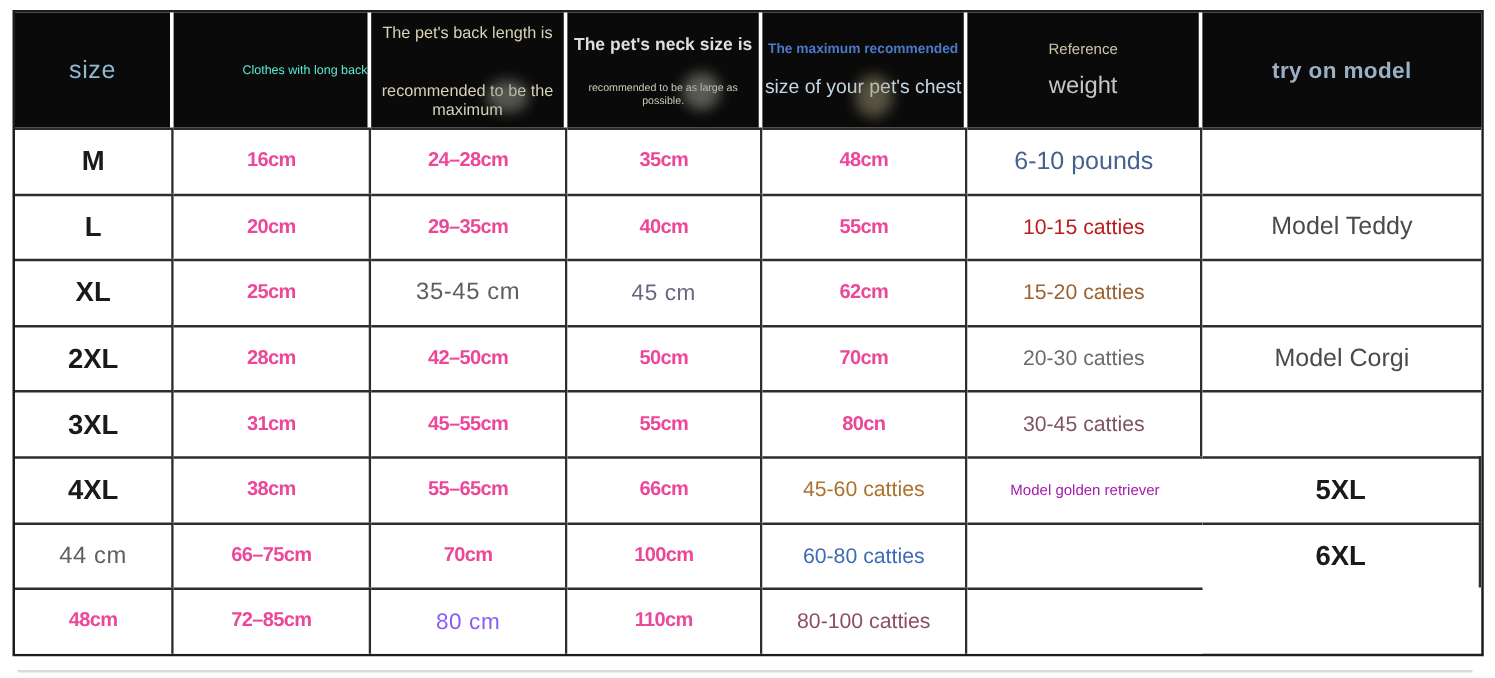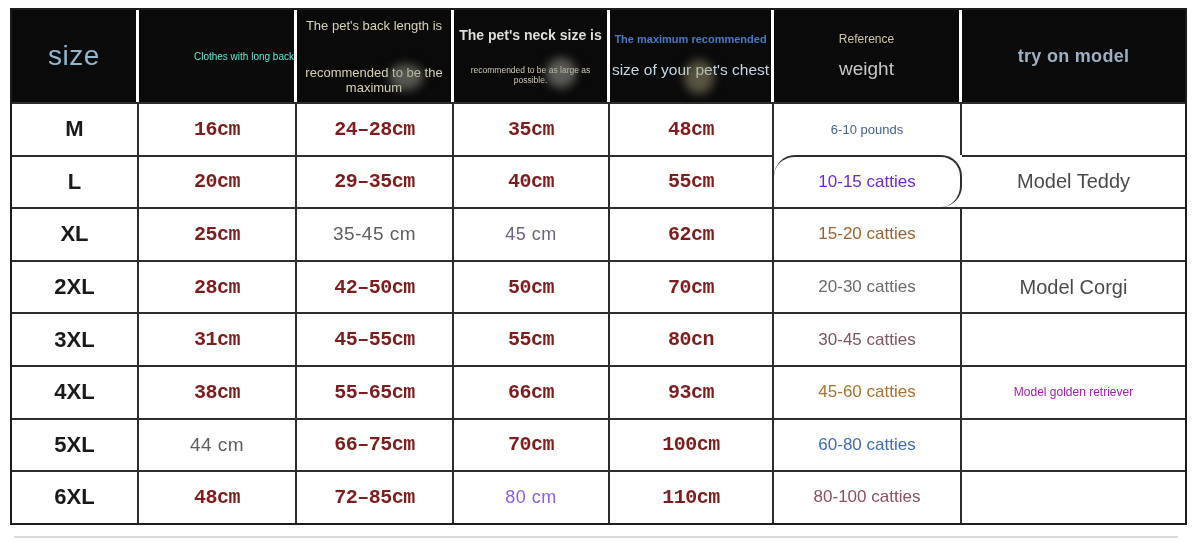--- a/index.html
+++ b/index.html
@@ -17,21 +17,21 @@
   }
 
   
   .hcell {
     background:#0a0a0a; color:#d8d2b6;
     border-right:3px solid #ffffff;
     display:flex; flex-direction:column; align-items:center; justify-content:center;
     text-align:center; position:relative; overflow:hidden;
   }
   .hcell:nth-child(7) { border-right:none; }
-  .h-size   { font-size:28px; color:#8fb8d0; letter-spacing:.5px;justify-content:center; }
+  .h-size   { font-size:20px; color:#8fb8d0; letter-spacing:.5px;justify-content:center; }
   .h-longback { font-size:10px; color:#5eead4;align-items:flex-end; }
   .h-backlen { font-size:13px; color:#d8d2b6; gap:32px; }
   .h-neck .l1 { font-size:14px; color:#dededa;font-weight:bold; }
   .h-neck .l2 { font-size:8.5px; color:#cfc9b8; margin-top:22px; }
   .h-chest .l1 { font-size:11px; color:#4c78c9; font-weight:600; }
   .h-chest .l2 { font-size:15.5px; color:#c3d6e4; margin-top:16px; }
   .h-weight .l1 { font-size:12px; color:#cfc5a8; }
   .h-weight .l2 { font-size:19px; color:#c6c6c6; margin-top:12px; }
   .h-model { font-size:18px; font-weight:700; color:#9cb0c4; letter-spacing:.3px; }
 
@@ -40,28 +40,28 @@
   .sm-b { left:60%; bottom:14px; width:30px; height:30px; background:rgba(160,160,150,.55); }
   .sm-c { left:46%; bottom:8px;  width:30px; height:34px; background:rgba(165,158,120,.5); }
 
   
   .cell {
     border-top:2px solid #2d2d2d; border-right:2px solid #2d2d2d;
     display:flex; align-items:center; justify-content:center;
     text-align:center; background:#ffffff;
   }
   .cell.lastcol { border-right:none;text-align:center; }
-  .b    { font-weight:700; font-size:20px; color:#7f1d1d; letter-spacing:-.5px;font-family:Liberation Mono, monospace; }
+  .b    { font-weight:700; font-size:16px; color:#ec4899; letter-spacing:-.5px; }
   .sz   { font-weight:700; font-size:22px; color:#1a1a1a; }
   .lite        { font-weight:400; font-size:19px; color:#5e5e5e; letter-spacing:.5px; }
   .lite-purple { font-weight:400; font-size:18px; color:#6d6480; letter-spacing:.5px; }
   .lite-brown  { font-weight:400; font-size:18px; color:#8b5cf6; letter-spacing:.5px; }
   .wt   { font-size:17px; font-weight:500; }
-  .wc0 { color:#47618e; font-size:13px; }
-  .wc1 { color:#6d28d9;border-radius:21px; }
+  .wc0 { color:#47618e; font-size:20px; }
+  .wc1 { color:#b91c1c; }
   .wc2 { color:#9d6231; }
   .wc3 { color:#6b6b6b; }
   .wc4 { color:#7e5362; }
   .wc5 { color:#ab712d; }
   .wc6 { color:#3e6cb5; }
   .wc7 { color:#8c4f5e; }
   .mdl  { font-size:20px; color:#4a4a4a; }
   .mdl-small { font-size:12px; color:#a21caf; }
 
   .shadow-line { position:absolute; left:14px; top:536px; width:1164px; height:2px;
@@ -139,21 +139,20 @@
     <div class="cell b">45–55cm</div>
     <div class="cell b">55cm</div>
     <div class="cell b">80cn</div>
     <div class="cell wt wc4">30-45 catties</div>
     <div class="cell mdl lastcol"></div>
 
     <div class="cell sz">4XL</div>
     <div class="cell b">38cm</div>
     <div class="cell b">55–65cm</div>
     <div class="cell b">66cm</div>
-    <div class="cell b">93cm</div>
     <div class="cell wt wc5">45-60 catties</div>
     <div class="cell mdl-small lastcol">Model golden retriever</div>
 
     <div class="cell sz">5XL</div>
     <div class="cell lite">44 cm</div>
     <div class="cell b">66–75cm</div>
     <div class="cell b">70cm</div>
     <div class="cell b">100cm</div>
     <div class="cell wt wc6">60-80 catties</div>
     <div class="cell mdl lastcol"></div>

